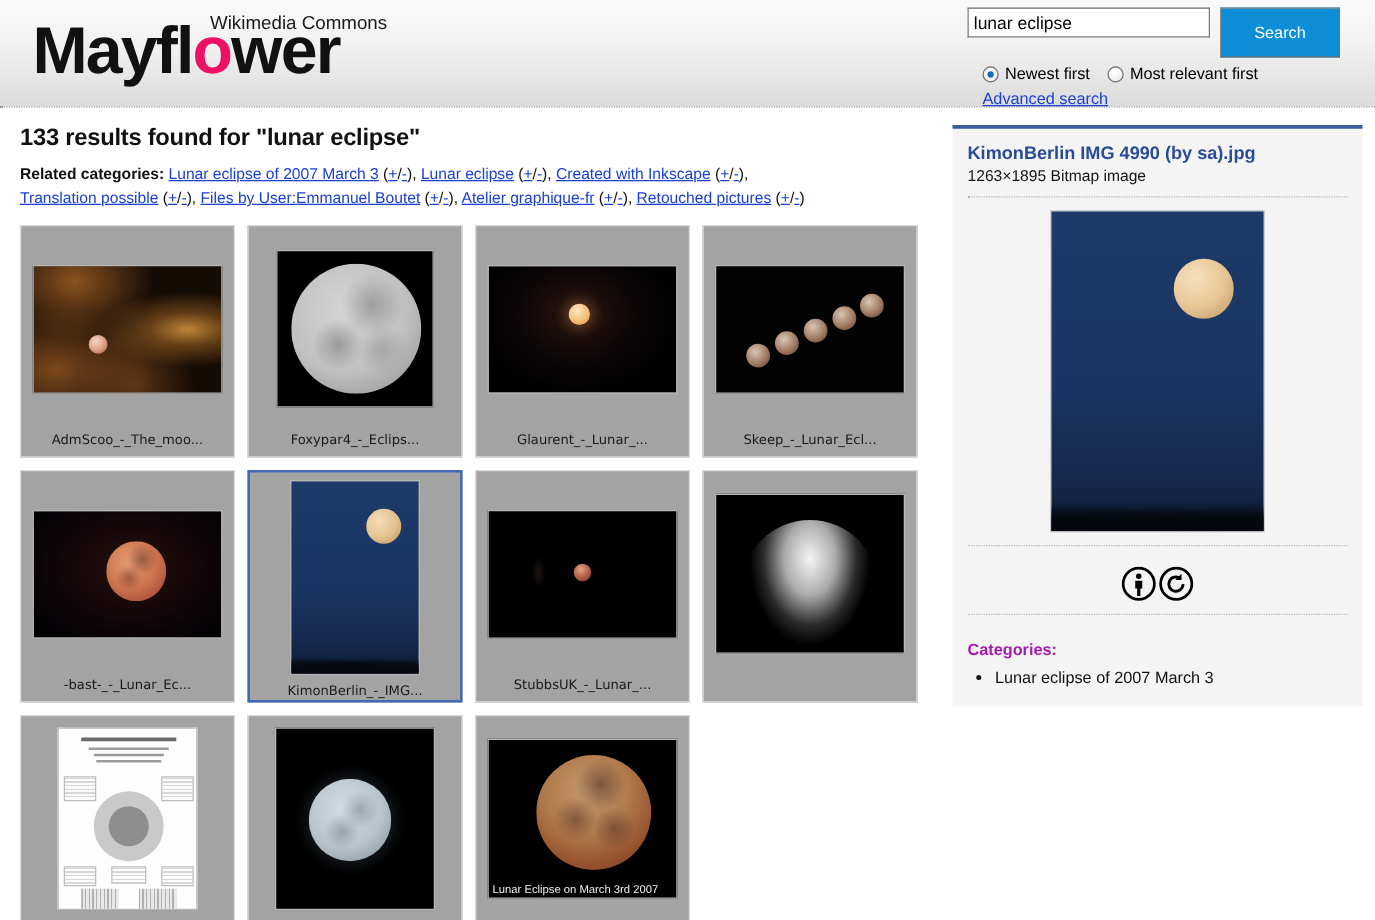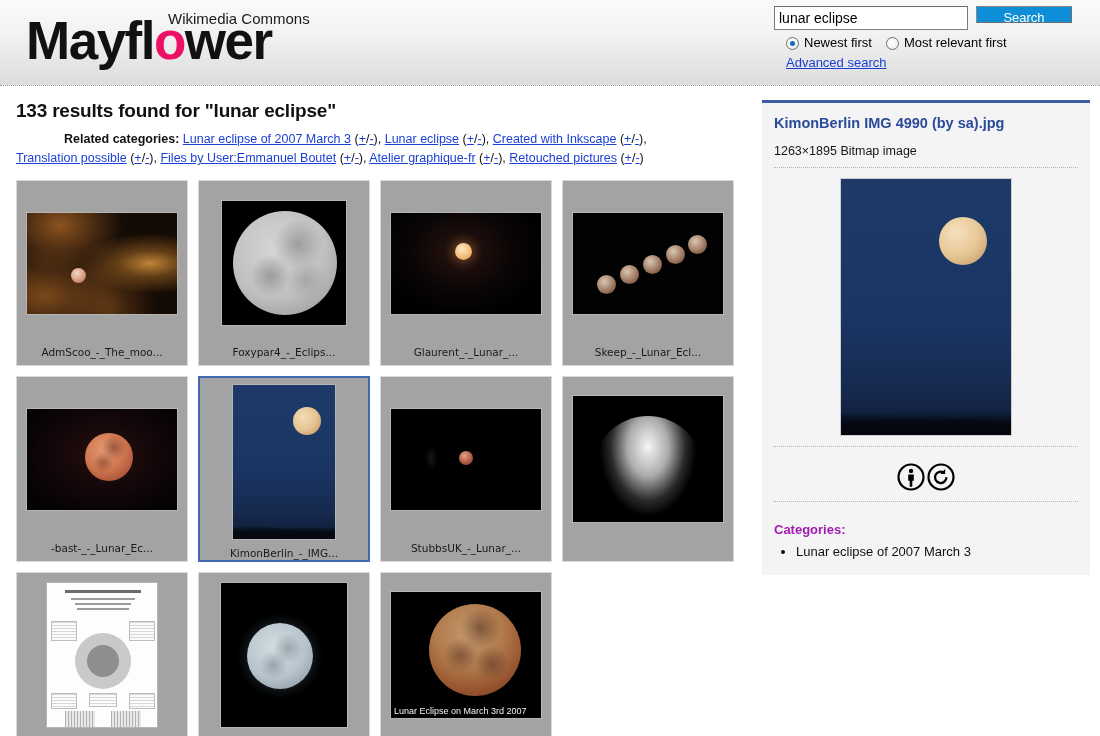--- a/index.html
+++ b/index.html
@@ -59,21 +59,21 @@
     border-top-color: #6a6a6a;
     padding: 2px 4px;
     font-family: "Liberation Sans", sans-serif;
     font-size: 14px;
     background: #fff;
     color: #000;
     outline: none;
   }
   #search-button {
     margin-left: 8px;
-    width: 96px; height: 17px;
+    width: 96px; height: 40px;
     background: #0d8ed6;
     color: #ffffff;
     border: 1px solid #8a8a8a;
     border-right-color: #6f6f6f;
     border-bottom-color: #6f6f6f;
     font-family: "Liberation Sans", sans-serif;
     font-size: 13px;
     cursor: pointer;
     padding: 0;
     line-height: 22px;
@@ -137,21 +137,21 @@
     margin: 0 0 8px 0;
     letter-spacing: -0.2px;
   }
   #related-cats {
     font-size: 12.5px;
     line-height: 19px;
     color: #111;
     max-width: 716px;
     margin-bottom: 12px;
   }
-  #related-cats .rc-label { font-weight: bold; margin-left: 48px; }
+  #related-cats .rc-label { font-weight: bold; }
   #related-cats a, #related-cats .pm a {
     color: #1a3fd4;
     text-decoration: underline;
     cursor: pointer;
   }
   #related-cats .pm { color: #111; }
 
   
   #grid {
     display: flex;
@@ -346,21 +346,21 @@
     left: 762px; top: 14px;
     width: 328px;
     background: #f4f4f4;
     border-top: 3px solid #3b5ca0;
     padding: 10px 12px 14px 12px;
   }
   #detail-title {
     font-size: 14.5px;
     font-weight: bold;
     color: #2a4a9a;
-    margin: 2px 0 13px 0;
+    margin: 2px 0 3px 0;
     cursor: pointer;
   }
   #detail-dims {
     font-size: 12.5px;
     color: #161616;
     margin-bottom: 9px;
   }
   .hr-dotted {
     border: 0;
     border-top: 1px dotted #b6b6b6;

